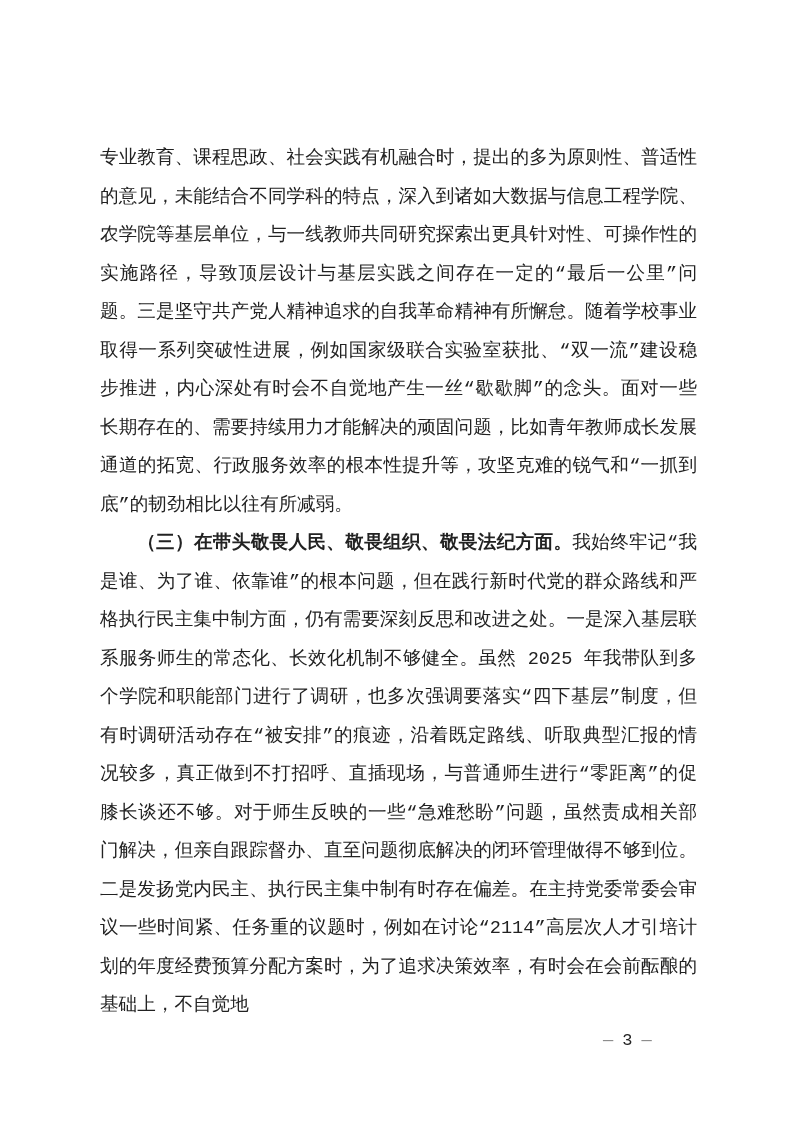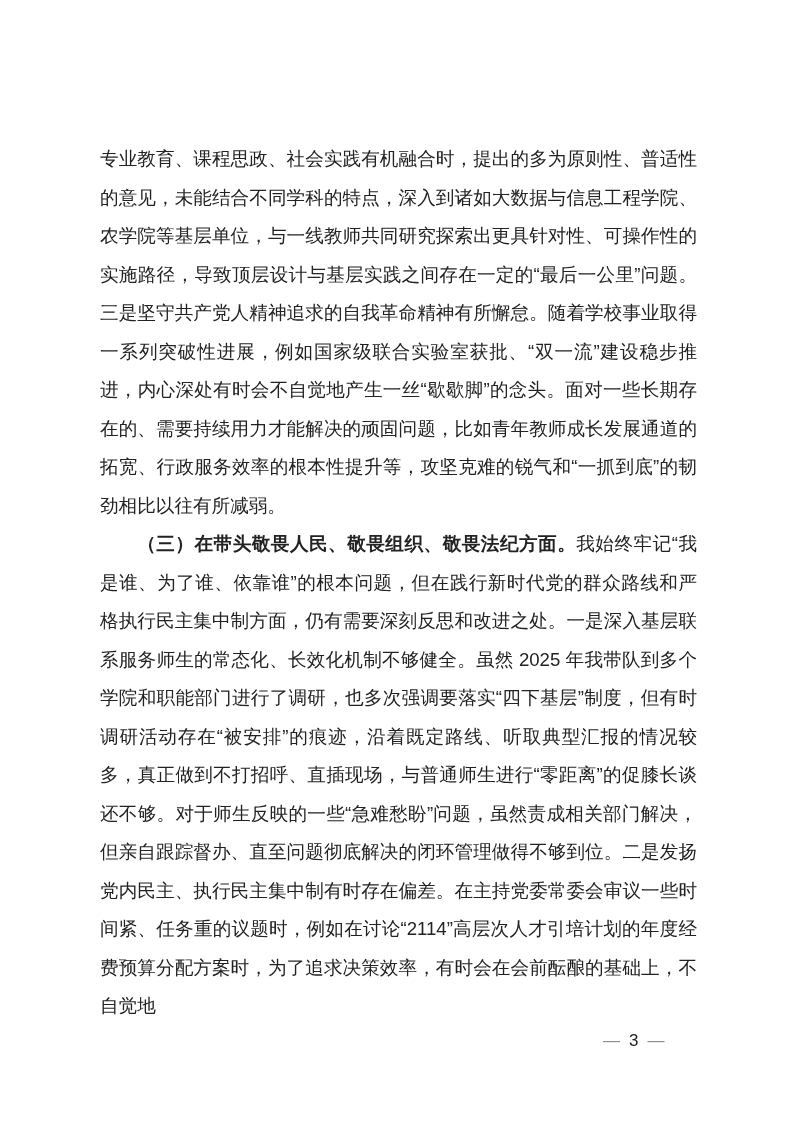--- a/index.html
+++ b/index.html
@@ -6,21 +6,21 @@
     margin: 0;
     padding: 0;
     background: #ffffff;
   }
   .page {
     position: relative;
     width: 793px;
     height: 1122px;
     background: #ffffff;
     overflow: hidden;
-    font-family: Liberation Sans, sans-serif;
+    font-family: Liberation Mono, monospace;
   }
   .doc-body {
     position: absolute;
     left: 100px;
     top: 140px;
     width: 597px;
     font-size: 18.6px;
     line-height: 38.5px;
     color: #222222;
     text-align: justify;

